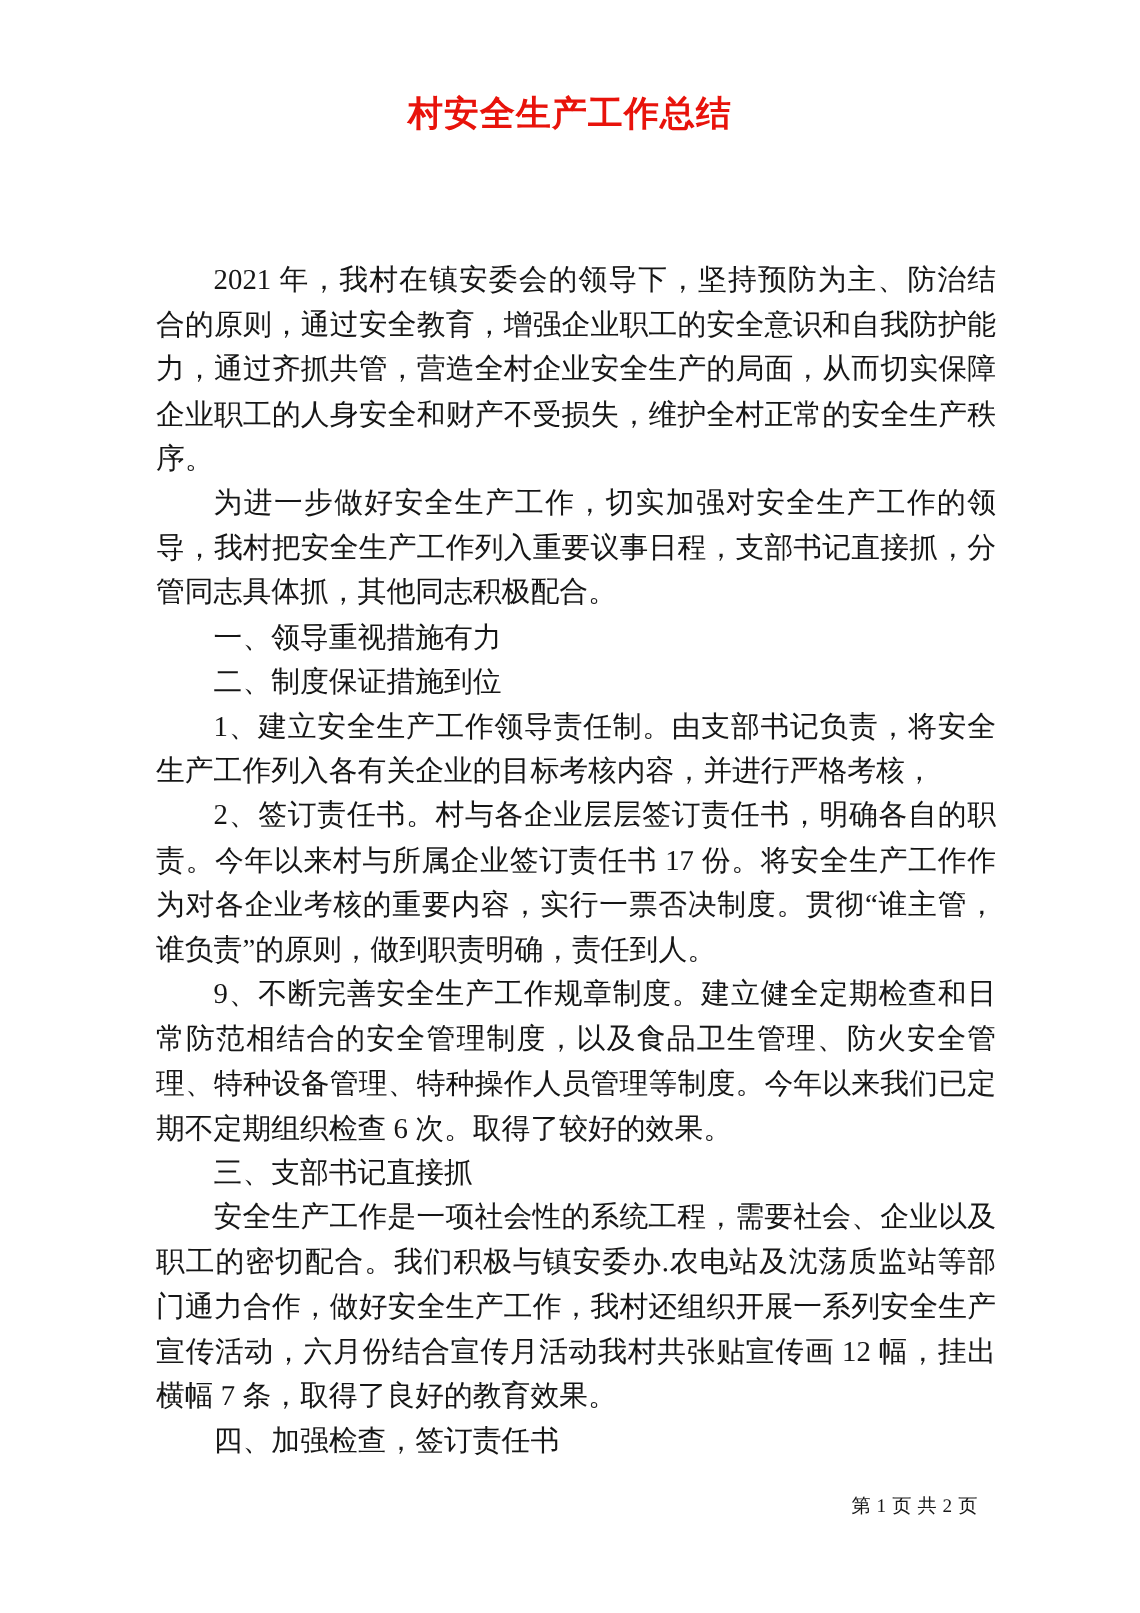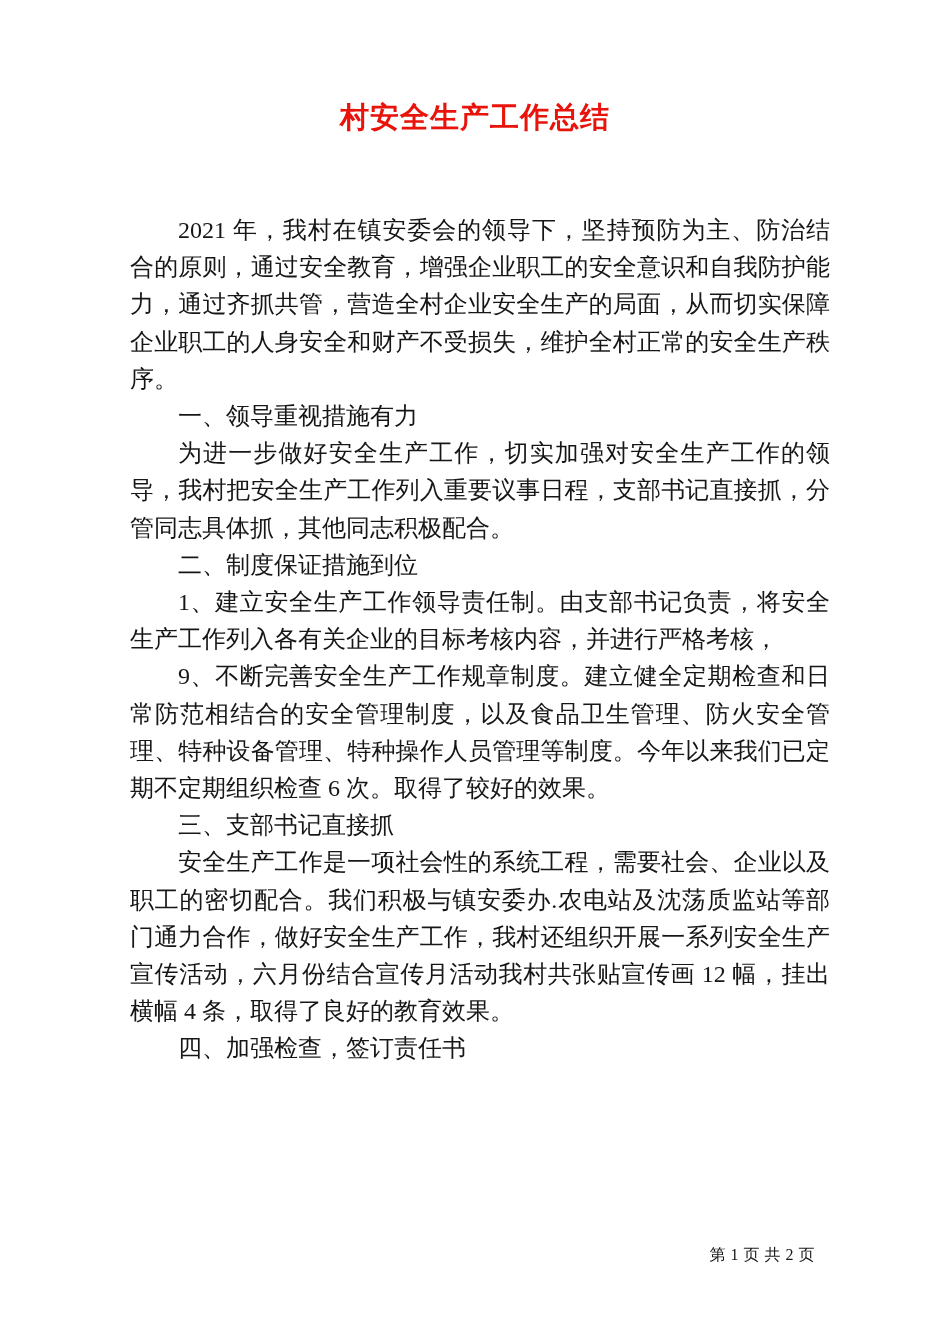--- a/index.html
+++ b/index.html
@@ -15,30 +15,30 @@
     font-family: "Liberation Serif", "DejaVu Serif", serif;
   }
   .page {
     position: relative;
     width: 950px;
     height: 1344px;
     background: var(--page-bg, #ffffff);
   }
   .doc-title {
     margin: 0;
-    padding-top: 96px;
+    padding-top: 74px;
     text-align: center;
     font-size: 29px;
     line-height: 42px;
     font-weight: bold;
     letter-spacing: 1px;
     color: var(--title-color, #e8130b);
   }
   .doc-body {
-    margin: 74px 120px 0 130px;
+    margin: 100px 120px 0 130px;
     font-size: 24px;
     line-height: 37.2px;
     text-align: justify;
     color: var(--body-color, #161616);
   }
   .para {
     margin: 0;
     padding: 0;
     text-indent: 2em;
     word-break: normal;
@@ -57,24 +57,25 @@
   }
 </style>
 </head>
 <body>
 
 <div class="page">
   <h1 class="doc-title">村安全生产工作总结</h1>
 
   <div class="doc-body" id="paragraphs">
       <p class="para body">2021 年，我村在镇安委会的领导下，坚持预防为主、防治结合的原则，通过安全教育，增强企业职工的安全意识和自我防护能力，通过齐抓共管，营造全村企业安全生产的局面，从而切实保障企业职工的人身安全和财产不受损失，维护全村正常的安全生产秩序。</p>
+      <p class="para body">为进一步做好安全生产工作，切实加强对安全生产工作的领导，我村把安全生产工作列入重要议事日程，支部书记直接抓，分管同志具体抓，其他同志积极配合。</p>
       <p class="para heading">一、领导重视措施有力</p>
-      <p class="para body">为进一步做好安全生产工作，切实加强对安全生产工作的领导，我村把安全生产工作列入重要议事日程，支部书记直接抓，分管同志具体抓，其他同志积极配合。</p>
       <p class="para heading">二、制度保证措施到位</p>
       <p class="para body">1、建立安全生产工作领导责任制。由支部书记负责，将安全生产工作列入各有关企业的目标考核内容，并进行严格考核，</p>
+      <p class="para body">2、签订责任书。村与各企业层层签订责任书，明确各自的职责。今年以来村与所属企业签订责任书 17 份。将安全生产工作作为对各企业考核的重要内容，实行一票否决制度。贯彻“谁主管，谁负责”的原则，做到职责明确，责任到人。</p>
       <p class="para body">9、不断完善安全生产工作规章制度。建立健全定期检查和日常防范相结合的安全管理制度，以及食品卫生管理、防火安全管理、特种设备管理、特种操作人员管理等制度。今年以来我们已定期不定期组织检查 6 次。取得了较好的效果。</p>
       <p class="para heading">三、支部书记直接抓</p>
-      <p class="para body">安全生产工作是一项社会性的系统工程，需要社会、企业以及职工的密切配合。我们积极与镇安委办.农电站及沈荡质监站等部门通力合作，做好安全生产工作，我村还组织开展一系列安全生产宣传活动，六月份结合宣传月活动我村共张贴宣传画 12 幅，挂出横幅 4 条，取得了良好的教育效果。</p>
+      <p class="para body">安全生产工作是一项社会性的系统工程，需要社会、企业以及职工的密切配合。我们积极与镇安委办.农电站及沈荡质监站等部门通力合作，做好安全生产工作，我村还组织开展一系列安全生产宣传活动，六月份结合宣传月活动我村共张贴宣传画 12 幅，挂出横幅 7 条，取得了良好的教育效果。</p>
       <p class="para heading">四、加强检查，签订责任书</p>
     </div>
 
   <div class="page-footer">第 1 页 共 2 页</div>
 </div>
 
 </body></html>

